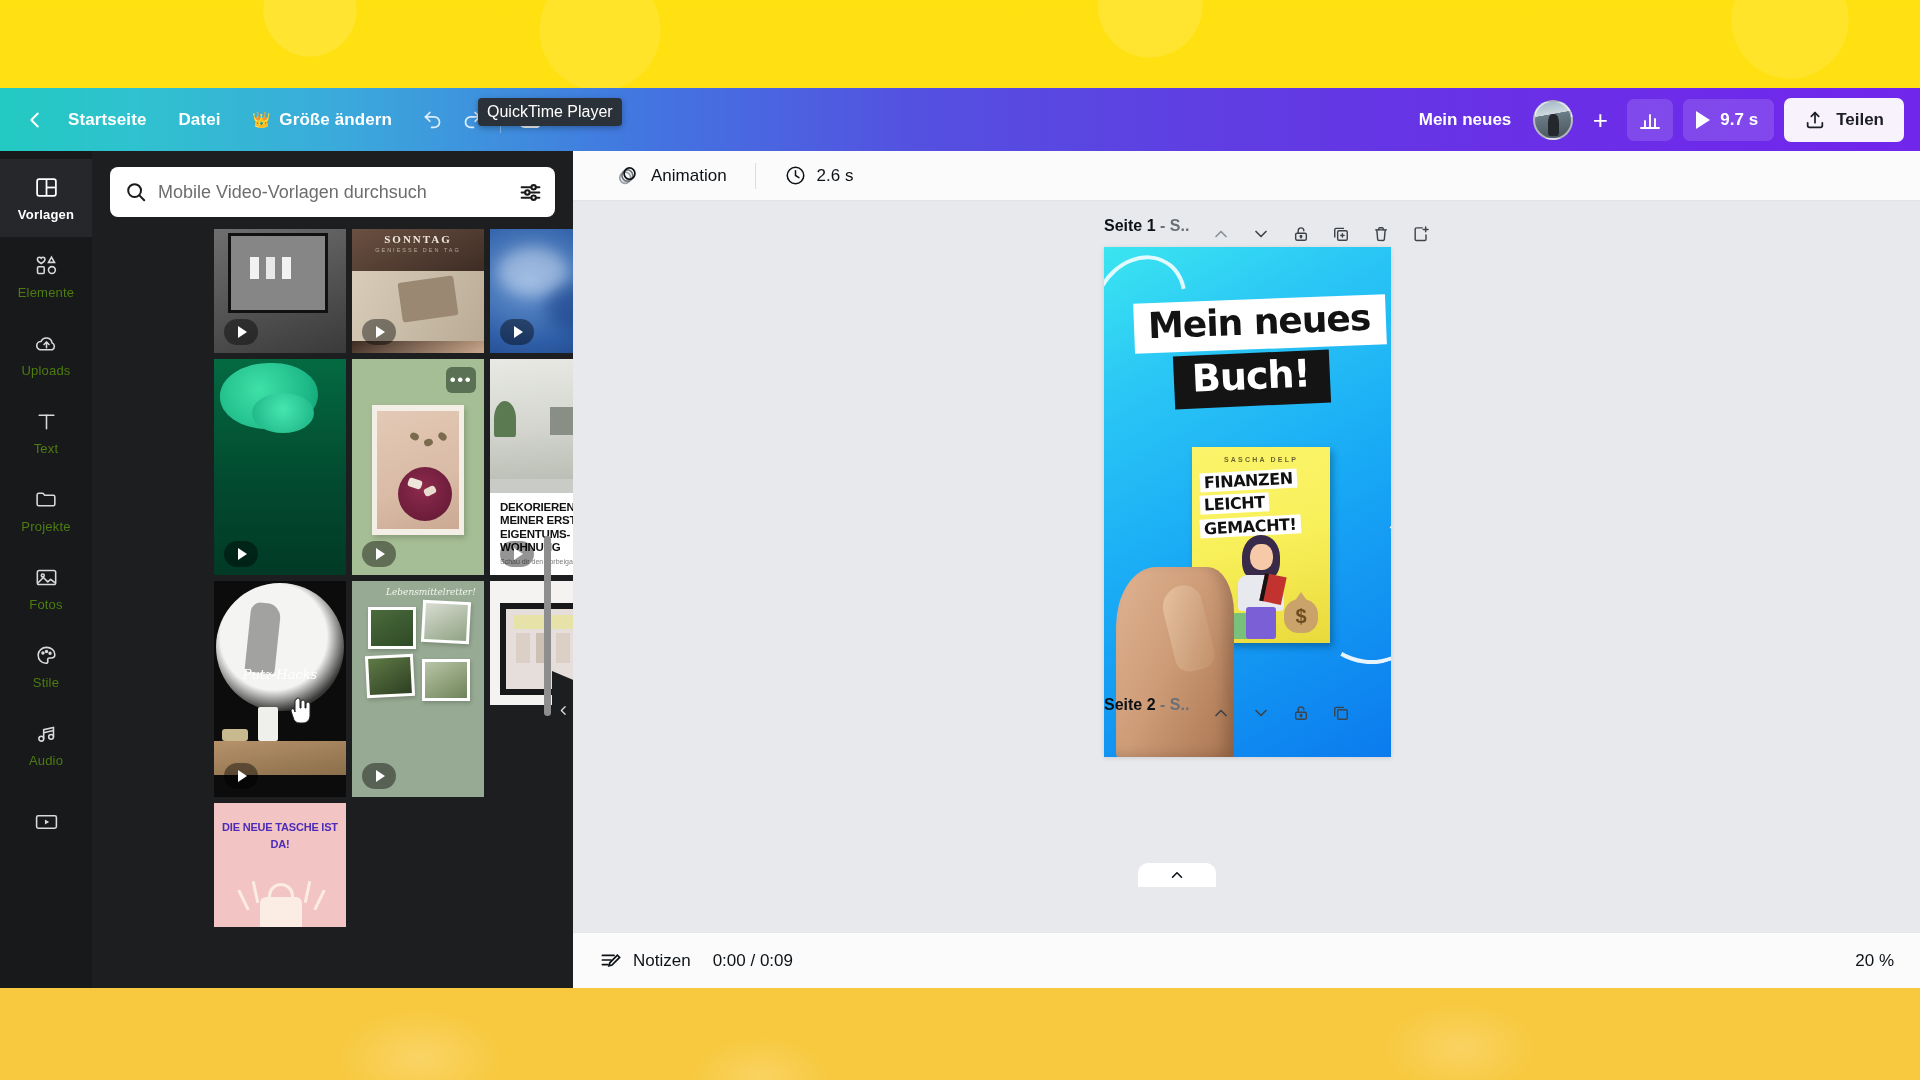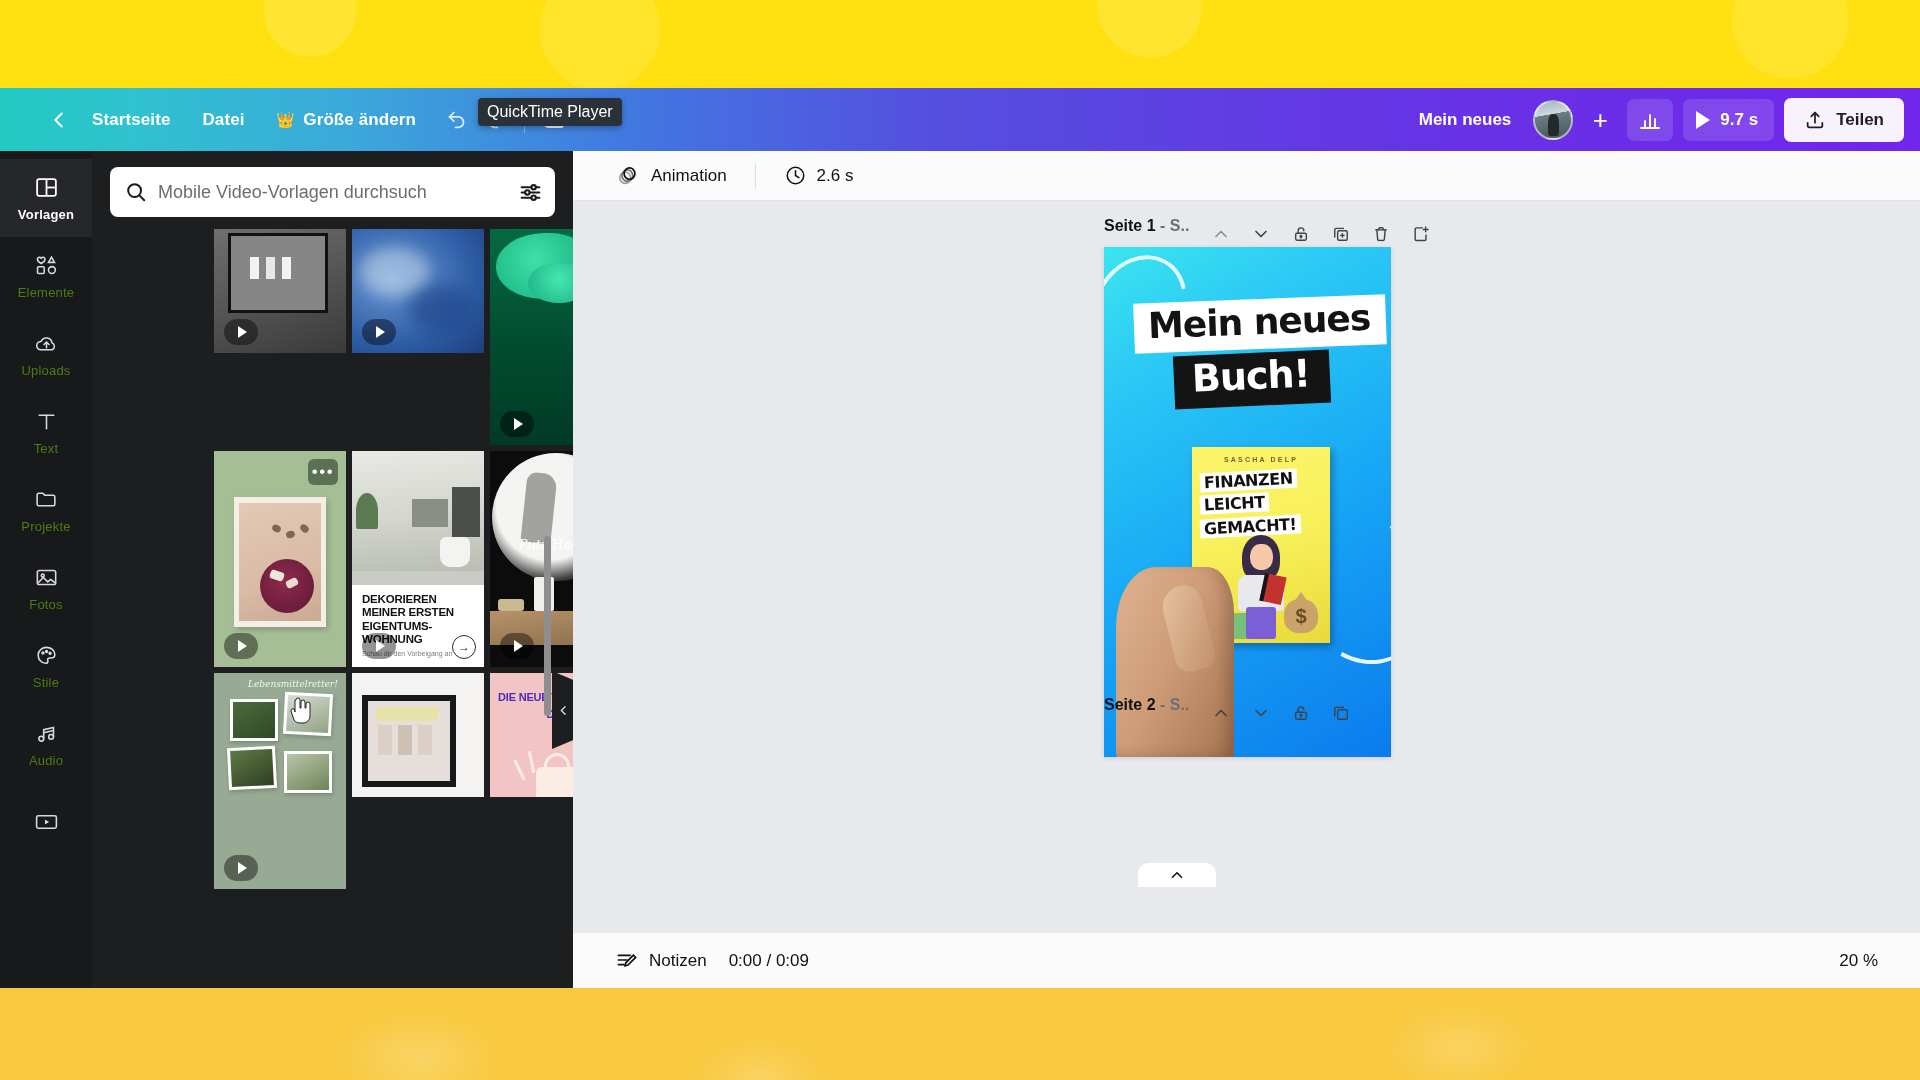--- a/index.html
+++ b/index.html
@@ -36,21 +36,21 @@
   
   .app {
     position: absolute; left: 0; top: 88px; width: 1920px; height: 900px;
     overflow: hidden; background: #fff;
   }
 
   
   .topbar {
     position: relative; height: 63px; width: 100%;
     background: linear-gradient(90deg,#22C9C2 0%, #2FC2CF 7%, #3BA9DB 18%, #4277E0 33%, #5450E0 48%, #5E3FE2 62%, #6930E6 78%, #7126EC 100%);
-    display: flex; align-items: center; padding-left: 24px;
+    display: flex; align-items: center;
   }
   .tb-left { display:flex; align-items:center; gap: 0px; padding-left: 18px; }
   .tb-chevron { width:34px; height:34px; display:flex; align-items:center; justify-content:center; cursor:pointer; }
   .tb-item {
     color:#fff; font-size: 17px; font-weight: 600; letter-spacing:.1px;
     padding: 7px 16px; border-radius: 6px; cursor: pointer; white-space: nowrap;
     display:flex; align-items:center; gap:8px;
   }
   .crown { font-size: 15px; }
   .tooltip {
@@ -252,21 +252,21 @@
 
   .page-collapse {
     position:absolute; left: 1104px; top: 922px; width: 78px; height: 24px;
     background:#fff; border-radius: 10px 10px 0 0; display:flex; align-items:center; justify-content:center;
     color:#0D1216; cursor:pointer;
   }
 
   
   .bottombar {
     position:absolute; left: 573px; right: 0; bottom: 0; height: 56px; background:#FBFBFC;
-    border-top:1px solid #E6E7EB; display:flex; align-items:center; padding: 0 42px; gap: 22px;
+    border-top:1px solid #E6E7EB; display:flex; align-items:center; padding: 0 26px; gap: 22px;
   }
   .bb-item { display:flex; align-items:center; gap: 10px; font-size: 17px; color:#0D1216; cursor:pointer; }
   .bb-time { font-size: 17px; color:#0D1216; }
   .bb-zoom { margin-left:auto; font-size: 17px; color:#0D1216; cursor:pointer; }
 
   
   .overlay {
     position:absolute; left: 1378px; top: 830px; width: 542px; height: 190px;
     background:#6B14F0; display:flex; flex-direction:column; align-items:center; justify-content:center;
     gap: 2px; z-index: 60;
@@ -477,20 +477,29 @@
           <div class="tile" style="background:linear-gradient(160deg,#6f6f6f,#3a3a3a);">
             <div style="position:absolute;left:14px;top:4px;width:100px;height:80px;border:3px solid #111;background:#868686;"></div>
             <div style="position:absolute;left:36px;top:28px;width:9px;height:22px;background:#f2f2f2;"></div>
             <div style="position:absolute;left:52px;top:28px;width:9px;height:22px;background:#e8e8e8;"></div>
             <div style="position:absolute;left:68px;top:28px;width:9px;height:22px;background:#f2f2f2;"></div>
             <div class="play">
                 <i></i>
               </div>
           </div>
 
+          <div class="tile" style="background:linear-gradient(155deg,#6b5042,#3a2a22 60%,#caa88c);">
+            <div style="position:absolute;left:0;right:0;top:42px;height:70px;background:linear-gradient(120deg,#d9cdba,#b9ab95);"></div>
+            <div style="position:absolute;left:48px;top:50px;width:56px;height:40px;background:#9a8873;border-radius:3px;transform:rotate(-8deg);"></div>
+            <div style="position:absolute;left:0;right:0;top:4px;text-align:center;color:#efe7dd;font-size:11px;font-weight:800;letter-spacing:2px;font-family:'Liberation Serif',serif;">SONNTAG</div>
+            <div style="position:absolute;left:0;right:0;top:18px;text-align:center;color:rgba(240,230,220,.6);font-size:5.5px;letter-spacing:2px;">GENIESSE DEN TAG</div>
+            <div class="play">
+                <i></i>
+              </div>
+          </div>
 
           <div class="tile" style="background:radial-gradient(ellipse at 30% 40%, #6d9ad4, #2f5fa8 60%, #1c3f7c);">
             <div style="position:absolute;left:8px;top:18px;width:70px;height:50px;background:rgba(255,255,255,.35);border-radius:50%;filter:blur(7px);"></div>
             <div style="position:absolute;left:56px;top:56px;width:66px;height:48px;background:rgba(30,70,140,.65);border-radius:50%;filter:blur(8px);"></div>
             <div class="play">
                 <i></i>
               </div>
           </div>
 
           <div class="tile tall" style="background:linear-gradient(180deg,#046A42 0%, #024B30 55%, #013A26 100%);">

